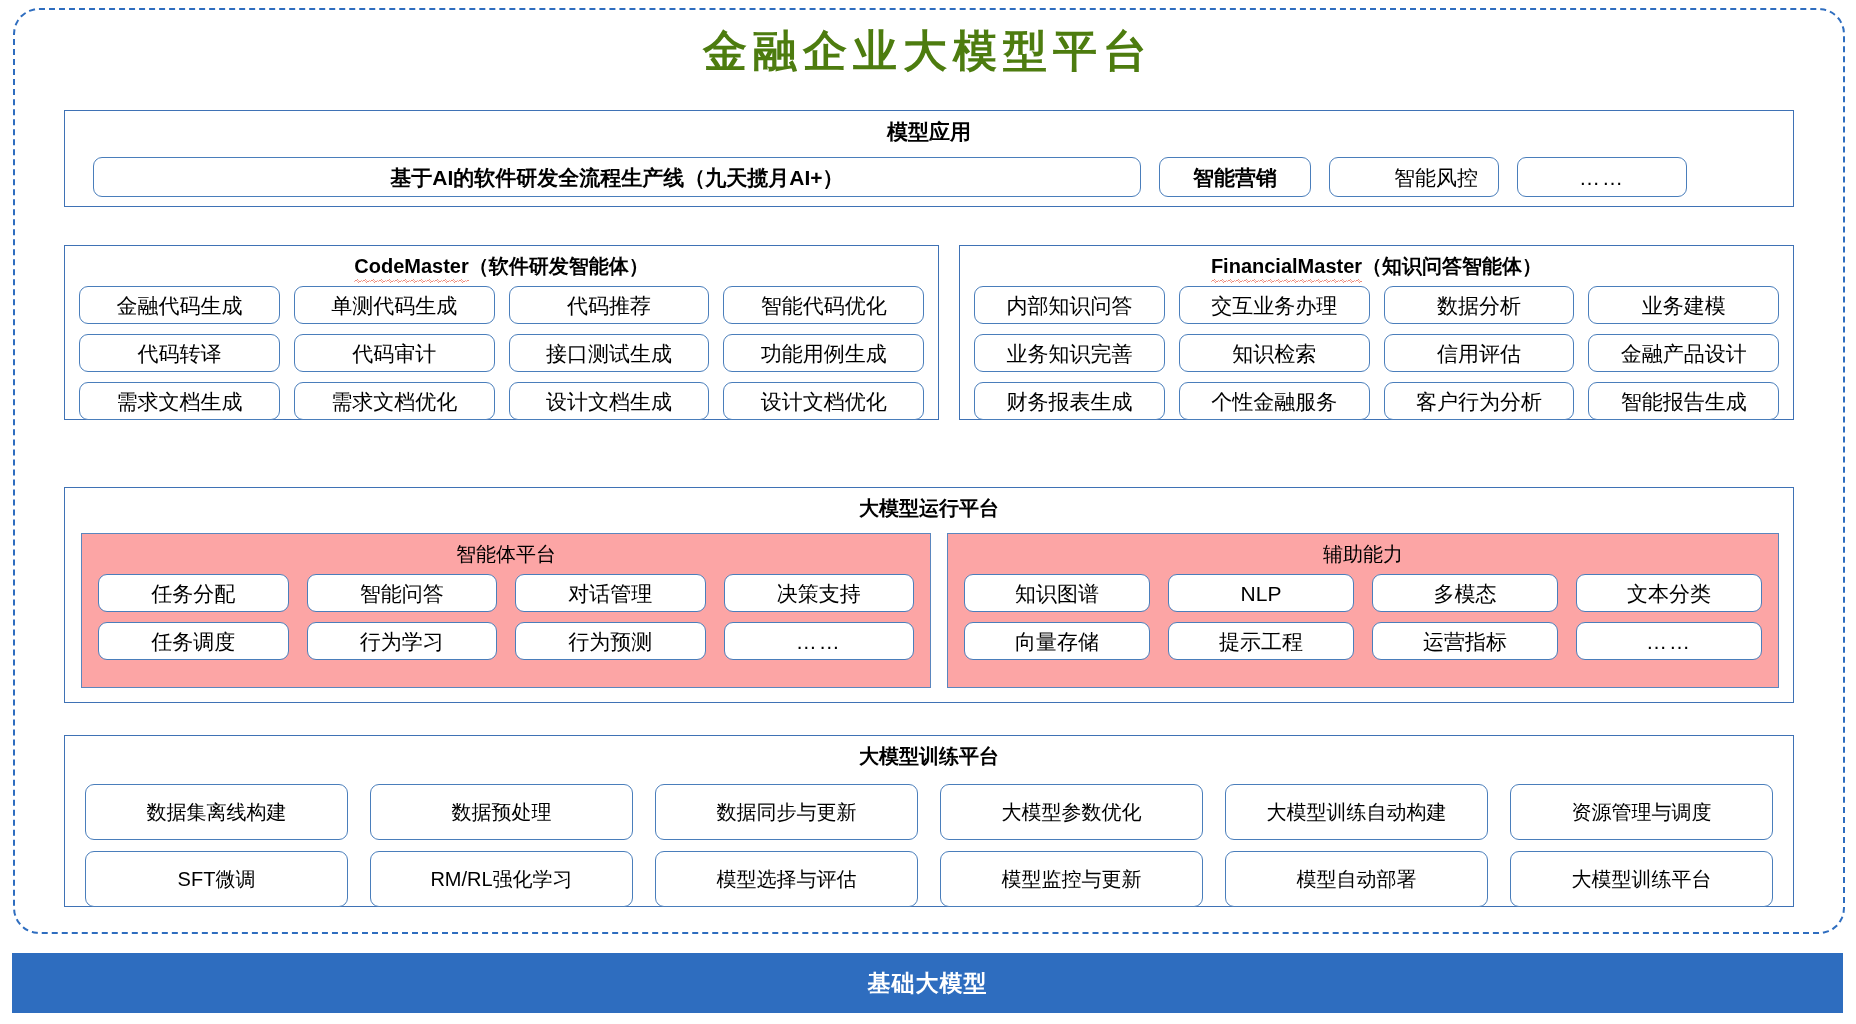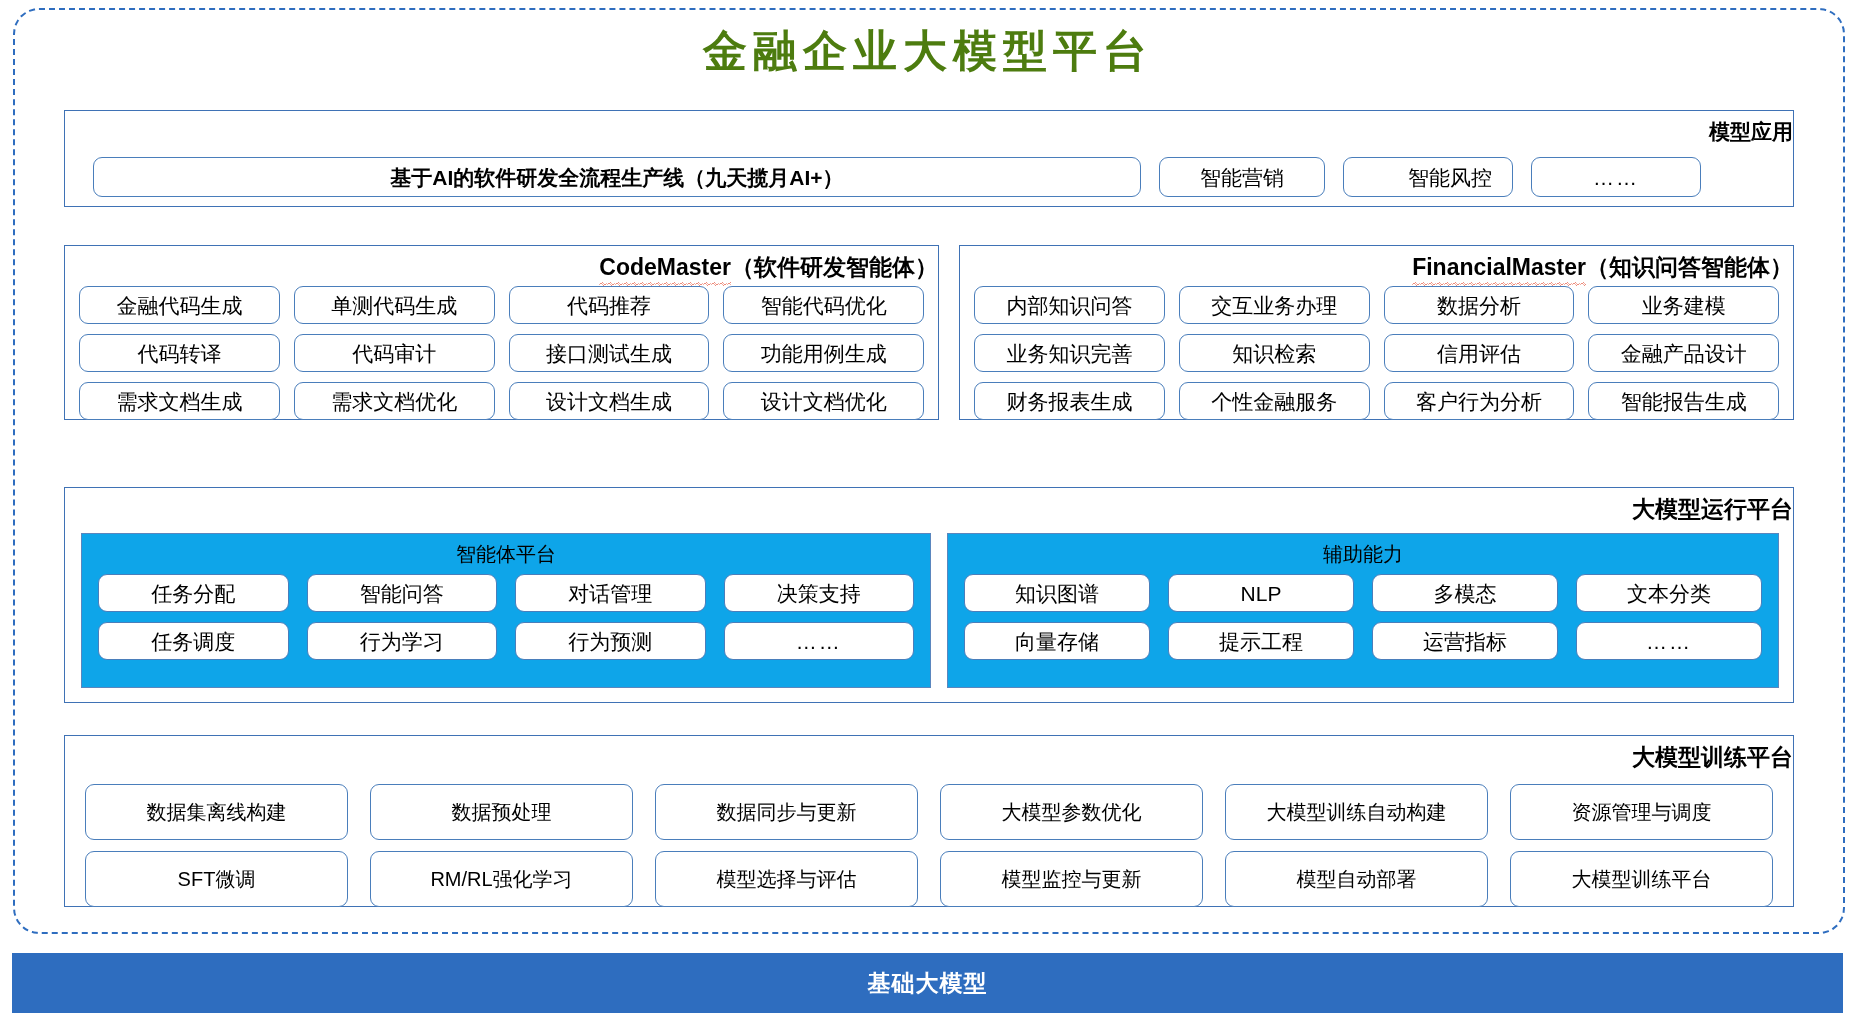--- a/index.html
+++ b/index.html
@@ -24,24 +24,24 @@
     font-size:44px;font-weight:700;letter-spacing:6px;
     color:#4d7c0f;line-height:1;
   }
 
   
   .panel{
     position:absolute;box-sizing:border-box;
     border:1.6px solid #3F72B5;background:#fff;
   }
   .panel-title{
-    text-align:right;font-weight:700;color:#000;
+    text-align:center;font-weight:700;color:#000;
     font-size:21px;line-height:1;
   }
-  .panel-title.big{font-size:23px;}
+  .panel-title.big{font-size:20px;}
   .sub-title{
     text-align:center;font-weight:400;color:#000;
     font-size:20px;line-height:1;
   }
 
   
   .squiggle{position:relative;display:inline-block;}
   .squiggle::after{
     content:"";position:absolute;left:0;right:0;bottom:-7px;height:4px;
     background-image:
@@ -62,40 +62,40 @@
   .pill.dots{letter-spacing:2px;}
 
   .pill-row{display:flex;position:absolute;}
 
   
   #sec-app{left:64px;top:110px;width:1730px;height:97px;}
   #sec-app .panel-title{margin-top:10px;}
   #app-row{left:28px;top:46px;gap:0;}
   #app-row .pill{height:40px;margin-right:18px;}
   #app-wide{width:1048px;}
-  #app-p1{width:166px;}
+  #app-p1{width:152px;font-weight:bold;}
   #app-p2{width:170px;padding-left:44px;}
   #app-p3{width:170px;margin-right:0;}
 
   
   #sec-code{left:64px;top:245px;width:875px;height:175px;}
   #sec-fin{left:959px;top:245px;width:835px;height:175px;}
   .agent-grid{
     position:absolute;left:14px;top:40px;right:14px;
     display:grid;grid-template-columns:repeat(4,1fr);
     gap:10px 14px;
   }
   .agent-grid .pill{height:38px;}
 
   
   #sec-run{left:64px;top:487px;width:1730px;height:216px;}
   #sec-run .panel-title{margin-top:10px;}
   .sub-panel{
     position:absolute;box-sizing:border-box;
-    border:1.4px solid #5A86BE;background:#0ea5e9;
+    border:1.4px solid #5A86BE;background:#fca5a5;
   }
   #sub-agent{left:16px;top:45px;width:850px;height:155px;}
   #sub-aux{left:882px;top:45px;width:832px;height:155px;}
   .sub-panel .sub-title{margin-top:10px;}
   .sub-grid{
     position:absolute;left:16px;right:16px;top:40px;
     display:grid;grid-template-columns:repeat(4,1fr);gap:10px 18px;
   }
   .sub-grid .pill{height:38px;}
 

